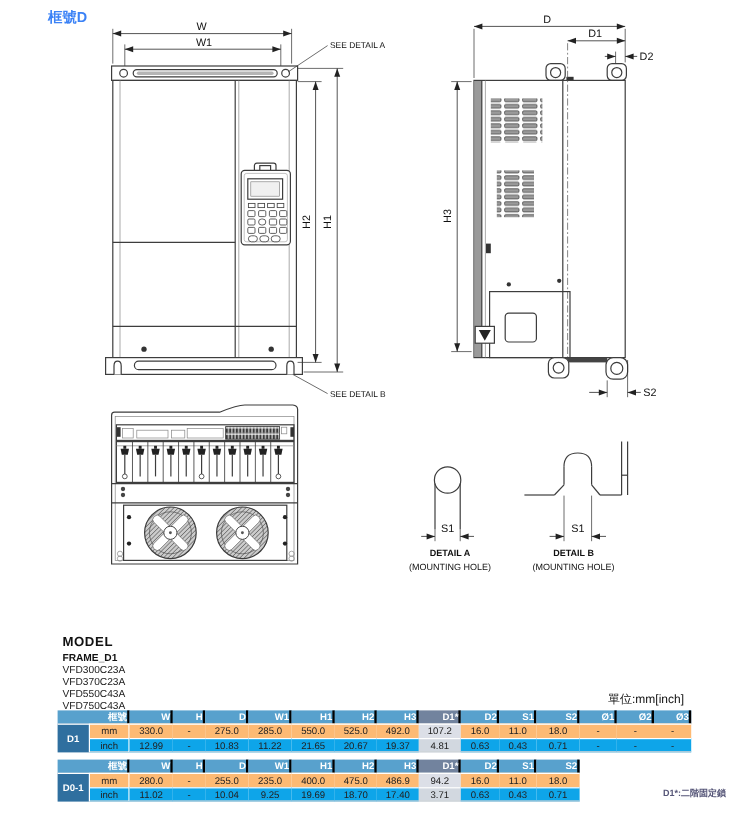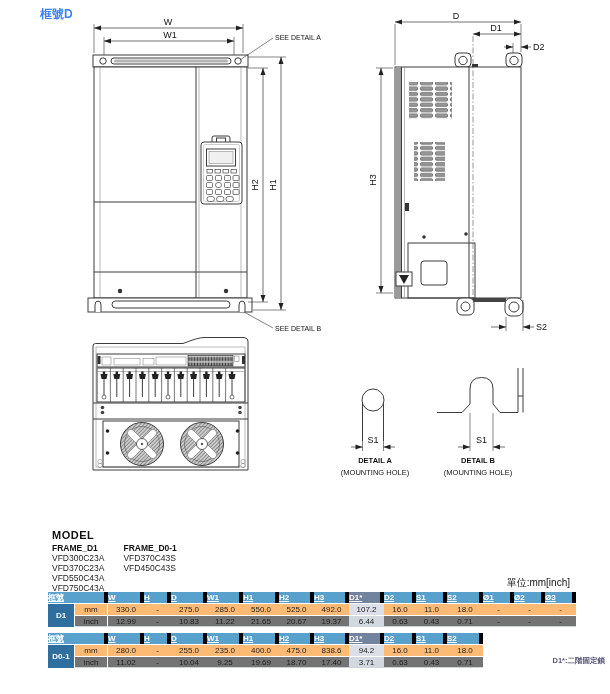--- a/index.html
+++ b/index.html
@@ -17,27 +17,27 @@
   .seetxt { font:7px "Liberation Sans",sans-serif; }
   .dtitle { font:700 7.5px "Liberation Sans",sans-serif; }
   .dsub   { font:7.5px "Liberation Sans",sans-serif; }
   .model-block { position:absolute; left:52px; top:529px; }
   .model-heading { font-size:11px; font-weight:700; letter-spacing:.5px; color:#111; }
   .model-groups { display:flex; gap:19px; margin-top:2px; }
   .model-group-name { font-size:8.5px; font-weight:700; line-height:10px; color:#111; }
   .model-item { font-size:8.5px; line-height:10px; color:#222; }
   .unit-label { position:absolute; right:40px; top:576px; font-size:10px; color:#111; }
   .dim-table { position:absolute; border-collapse:separate; border-spacing:0; table-layout:fixed; }
-  .dim-table th { background:#58a1cd; color:#fff; font:700 8px "Liberation Sans",sans-serif; height:11px; text-align:left; border-right:4px solid #000000;text-decoration:underline; }
+  .dim-table th { background:#58a1cd; color:#fff; font:700 8px "Liberation Sans",sans-serif; height:11px; text-align:right; border-right:2px solid #000000; }
   .dim-table th.dstar-h { background:#72839e; }
   .dim-table td { font:8px "Liberation Sans",sans-serif; color:#222; text-align:center; height:12px; border-top:1px solid #fff; }
   .dim-table td.fc { background:#2f6f9f; color:#fff; font-weight:700; border-right:1px solid #fff; }
   .dim-table td.uc { border-right:1px solid #fff; }
   .dim-table tr.r-mm td { background:#fdba74; }
-  .dim-table tr.r-inch td { background:#737373; }
+  .dim-table tr.r-inch td { background:#0ea5e9; }
   .dim-table tr.r-mm td.dstar { background:#dcdfe7; }
   .dim-table tr.r-inch td.dstar { background:#d2d8e0; }
   .dim-table tr.r-mm td.fc, .dim-table tr.r-inch td.fc { background:#2f6f9f; }
   .dim-table tr.r-inch td { border-bottom:1px solid #cfd4d8; }
   .t1 { left:48px; top:592px; }
   .t2 { left:48px; top:633px; }
   .footnote { position:absolute; right:5px; top:656px; font-size:7.5px; font-weight:700; color:#565678; }
 </style>
 </head>
 <body>
@@ -382,25 +382,20 @@
 <div class="model-block">
   <div class="model-heading">MODEL</div>
   <div class="model-groups" id="model-groups">
       <div class="model-col">
         <div class="model-group-name">FRAME_D1</div>
         <div class="model-item">VFD300C23A</div>
         <div class="model-item">VFD370C23A</div>
         <div class="model-item">VFD550C43A</div>
         <div class="model-item">VFD750C43A</div>
       </div>
-      <div class="model-col">
-        <div class="model-group-name">FRAME_D0-1</div>
-        <div class="model-item">VFD370C43S</div>
-        <div class="model-item">VFD450C43S</div>
-      </div>
     </div>
 </div>
 
 <div class="unit-label">單位:mm[inch]</div>
 
 <table class="dim-table t1">
     <colgroup>
       <col style="width: 27px;">
       <col style="width: 33px;">
       <col style="width: 36px;">
@@ -458,21 +453,21 @@
       </tr>
       <tr class="r-inch">
         <td class="uc">inch</td>
         <td>12.99</td>
         <td>-</td>
         <td>10.83</td>
         <td>11.22</td>
         <td>21.65</td>
         <td>20.67</td>
         <td>19.37</td>
-        <td class="dstar">6.44</td>
+        <td class="dstar">4.81</td>
         <td>0.63</td>
         <td>0.43</td>
         <td>0.71</td>
         <td>-</td>
         <td>-</td>
         <td>-</td>
       </tr>
     </tbody>
   </table>
 <table class="dim-table t2">
@@ -510,21 +505,21 @@
     <tbody>
       <tr class="r-mm">
         <td rowspan="2" class="fc">D0-1</td>
         <td class="uc">mm</td>
         <td>280.0</td>
         <td>-</td>
         <td>255.0</td>
         <td>235.0</td>
         <td>400.0</td>
         <td>475.0</td>
-        <td>838.6</td>
+        <td>486.9</td>
         <td class="dstar">94.2</td>
         <td>16.0</td>
         <td>11.0</td>
         <td>18.0</td>
       </tr>
       <tr class="r-inch">
         <td class="uc">inch</td>
         <td>11.02</td>
         <td>-</td>
         <td>10.04</td>

